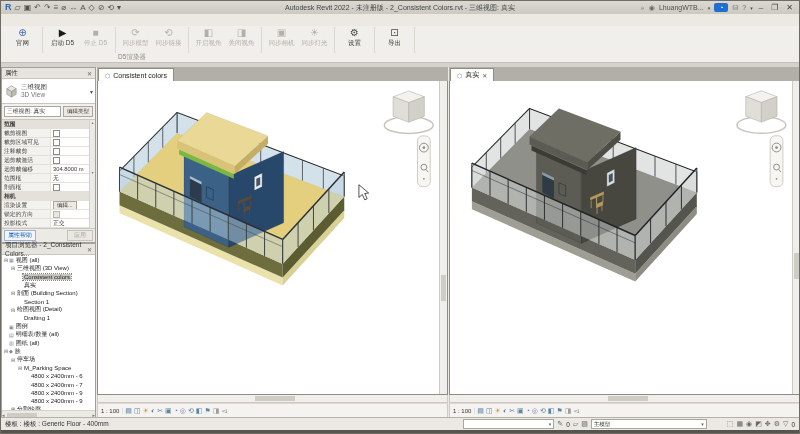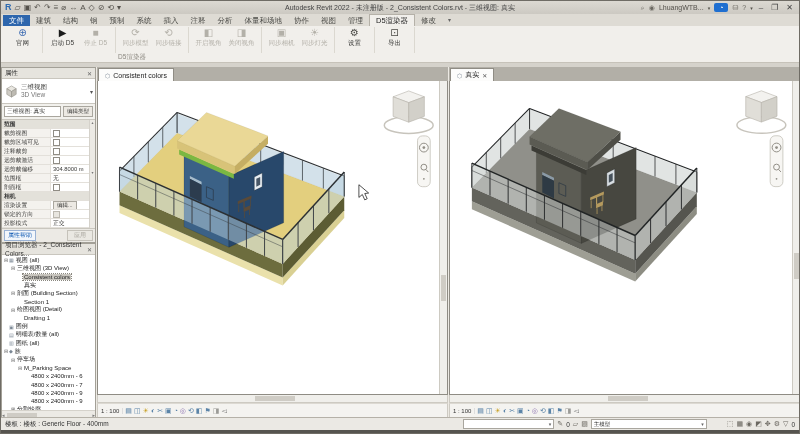--- a/index.html
+++ b/index.html
@@ -124,38 +124,20 @@
       <span class="badge-blue">◔</span>
       <span class="sb-ic">⛁</span>
       <span class="sb-ic">?</span>
       <span style="font-size:5px;">▾</span>
       <span class="win-btn">–</span>
       <span class="win-btn">❐</span>
       <span class="win-btn">✕</span>
     </div>
   </div>
 
-  <div class="tabrow" id="ribbon-tabs">
-      <div class="rtab file">文件</div>
-      <div class="rtab">建筑</div>
-      <div class="rtab">结构</div>
-      <div class="rtab">钢</div>
-      <div class="rtab">预制</div>
-      <div class="rtab">系统</div>
-      <div class="rtab">插入</div>
-      <div class="rtab">注释</div>
-      <div class="rtab">分析</div>
-      <div class="rtab">体量和场地</div>
-      <div class="rtab">协作</div>
-      <div class="rtab">视图</div>
-      <div class="rtab">管理</div>
-      <div class="rtab active">D5渲染器</div>
-      <div class="rtab">修改</div>
-      <div class="rtab arrow">▾</div>
-    </div>
 
   <div class="ribbon">
     <div class="ribbon-groups" id="ribbon-groups">
         <div class="rgroup">
           <div class="rbtn">
             <span class="ic ic-globe">⊕</span>
             <span class="lbl">官网</span>
           </div>
         </div>
         <div class="rgroup">

